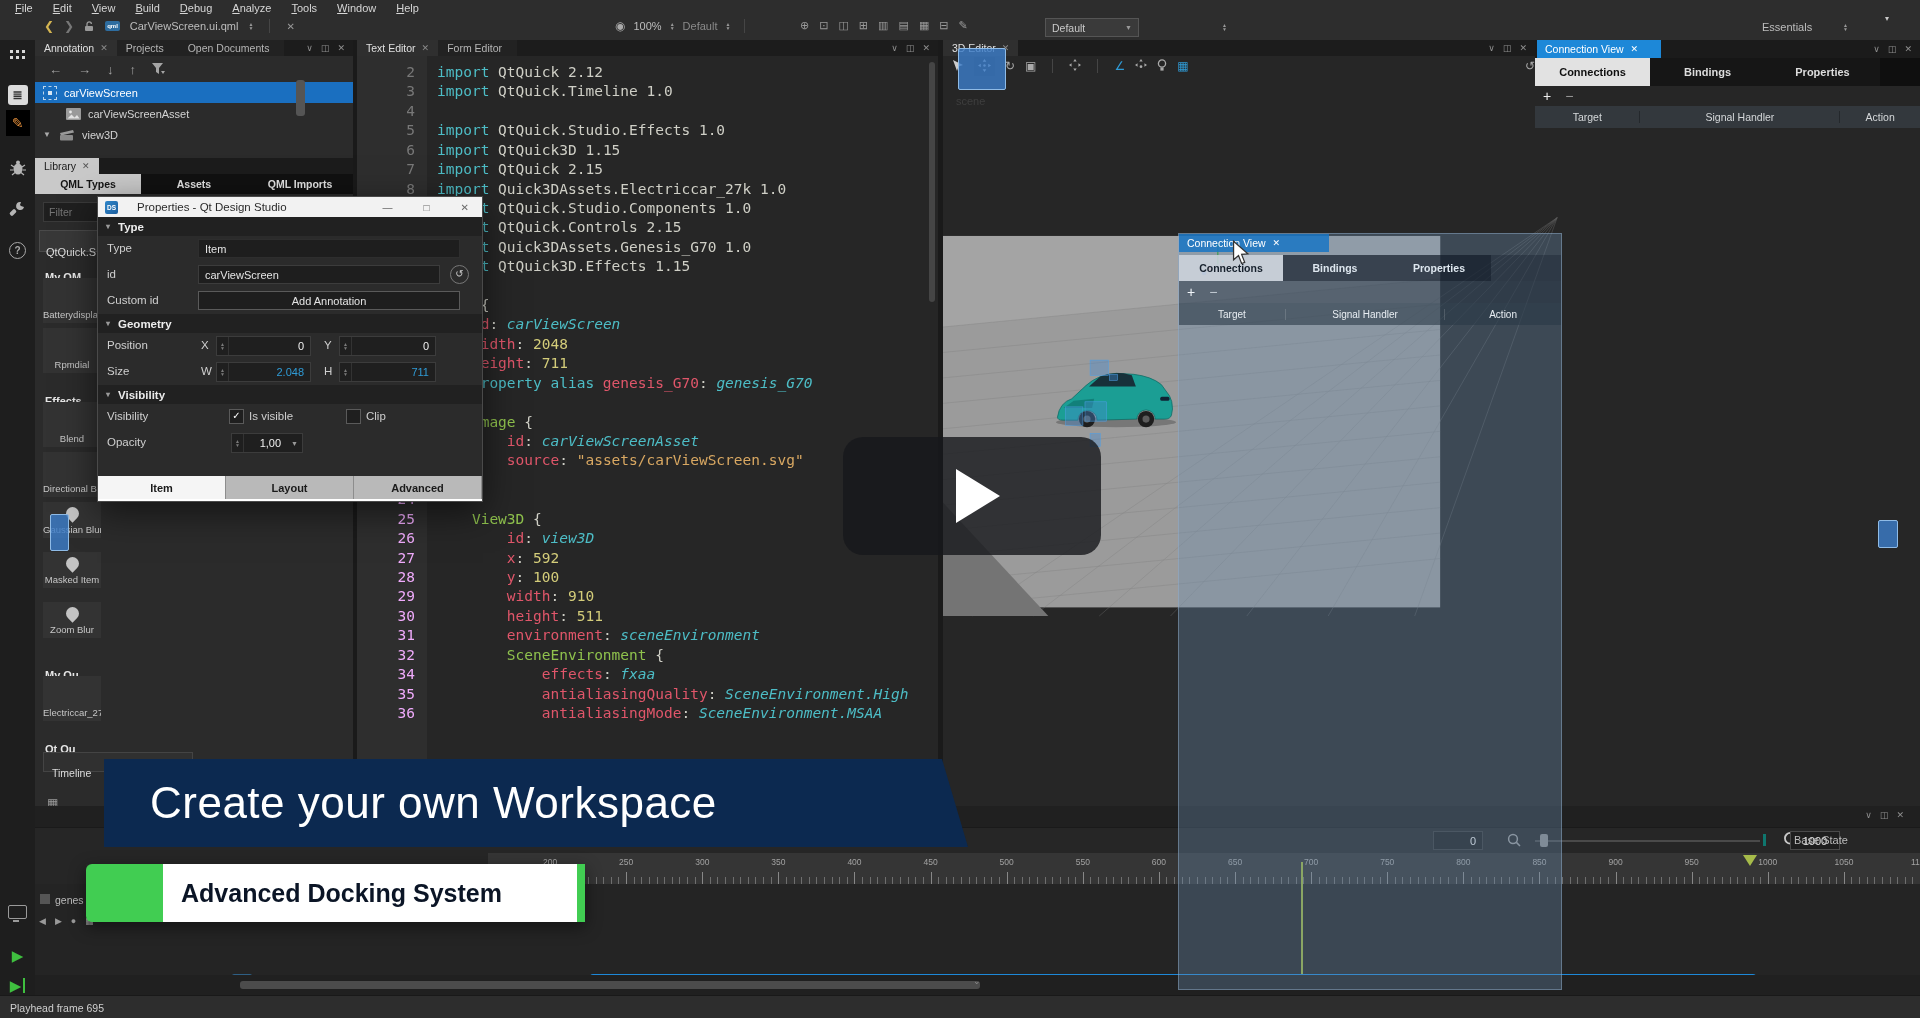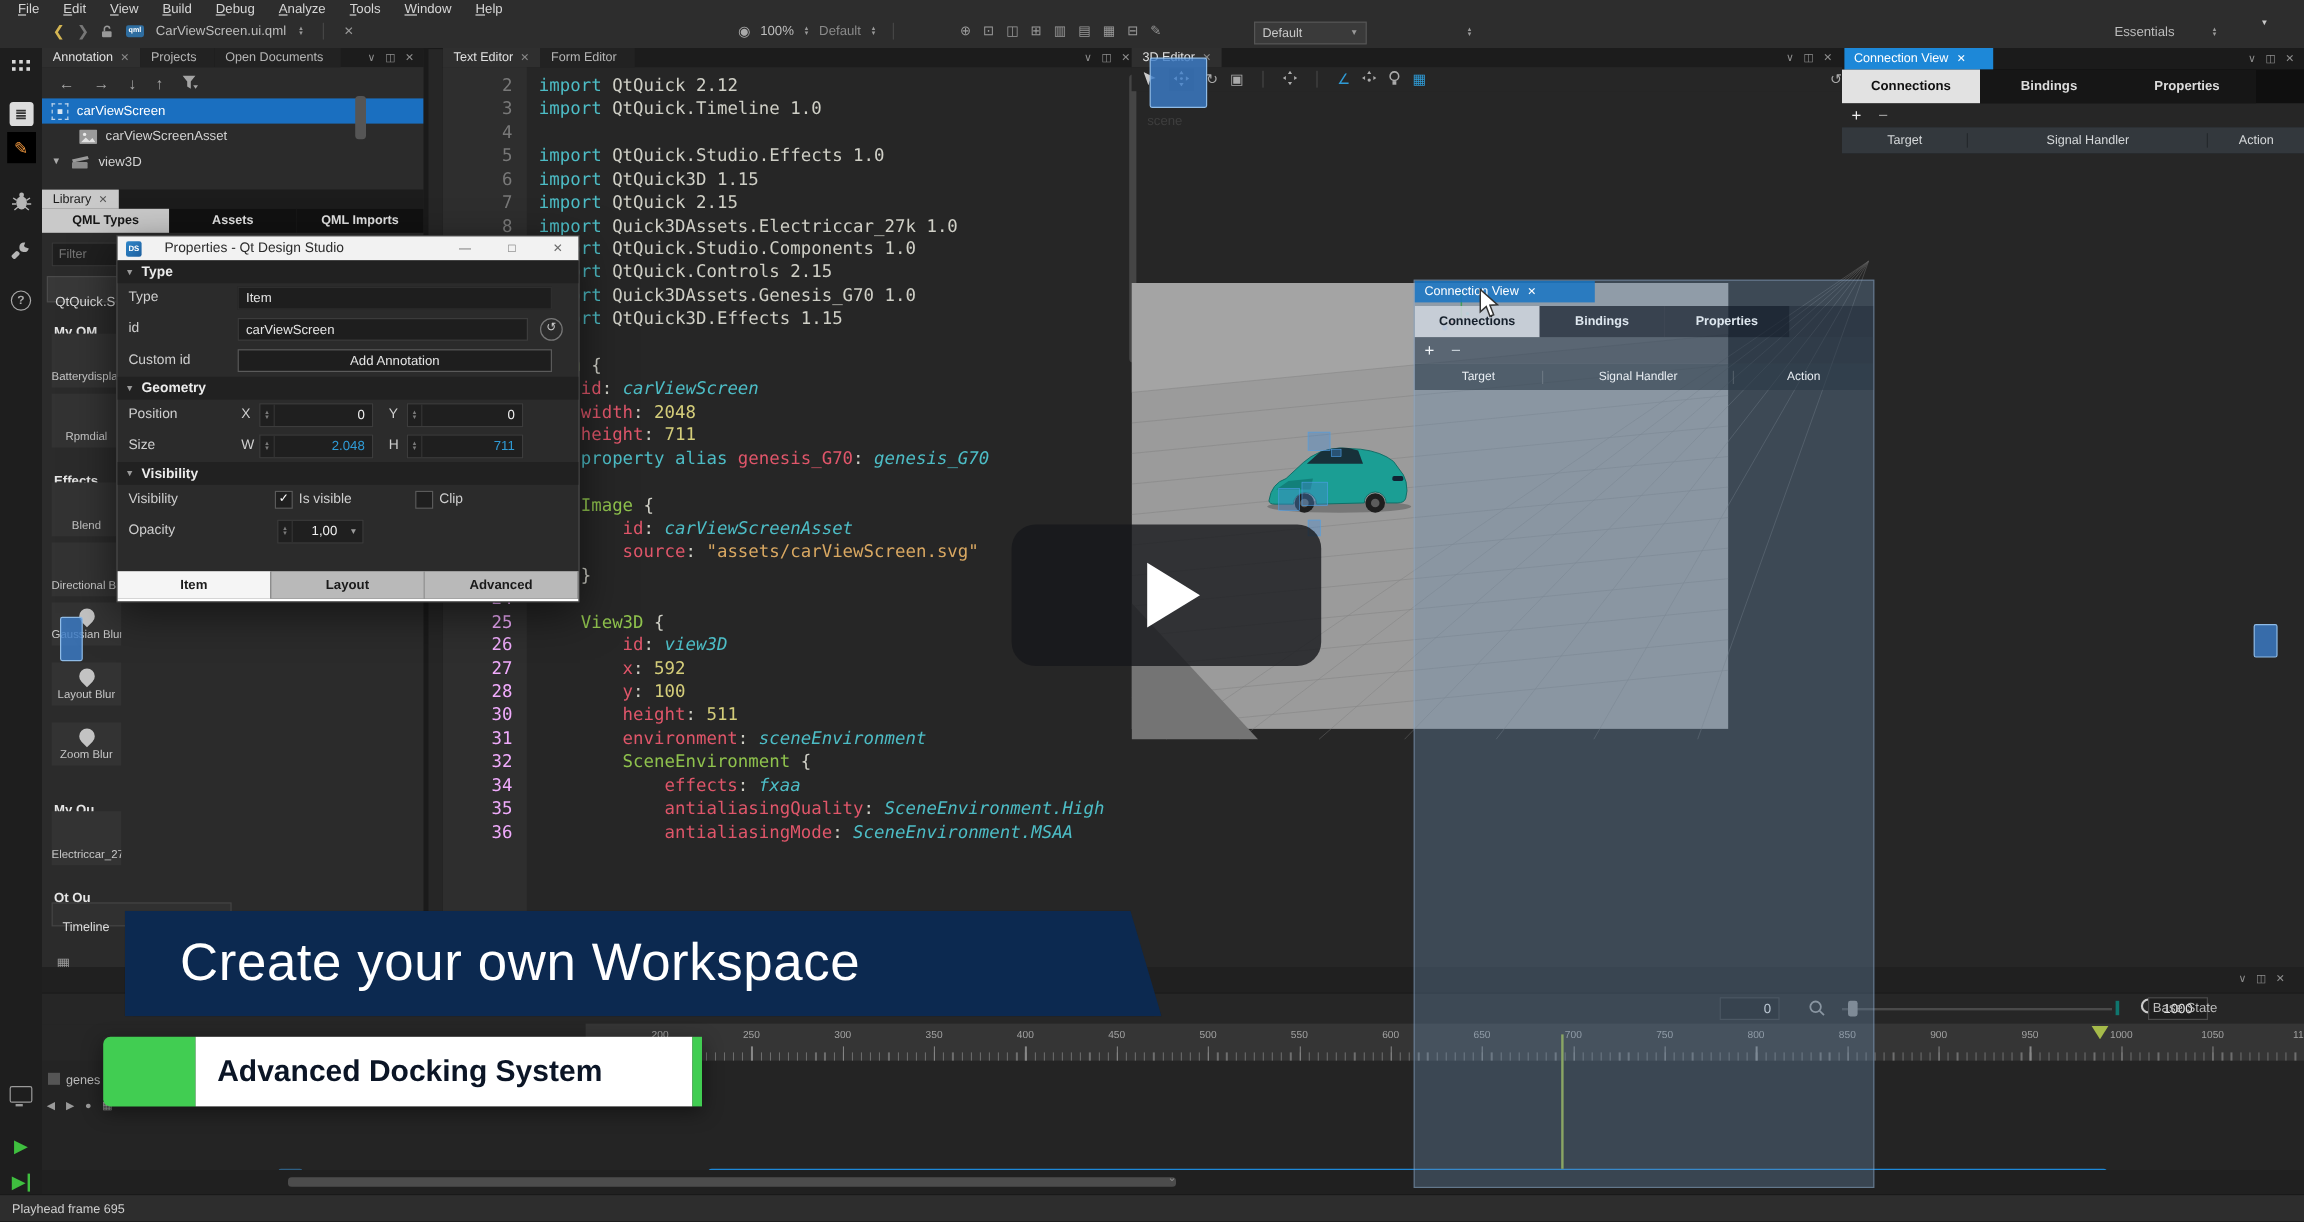--- a/index.html
+++ b/index.html
@@ -60,21 +60,21 @@
   .lib-block.header{width:100%;height:24px;display:flex;align-items:center;gap:6px;font-weight:bold;font-size:11px;color:#e6e6e6;padding-left:6px}
   .lib-block.import{width:150px;height:22px;background:#383838;border:1px solid #4a4a4a;margin:2px 0;display:flex;align-items:center;gap:5px;padding-left:6px;color:#ddd}
   .lib-block.item{width:100%;height:50px;display:flex;flex-direction:column;align-items:flex-start}
   .lib-block.item .cell{width:58px;display:flex;flex-direction:column;align-items:center;gap:4px;background:#333;padding:5px 0 3px;margin-left:4px}
   .lib-block.item .lib-lbl{font-size:9.5px;color:#c7c7c7;max-width:58px;overflow:hidden;white-space:nowrap}
   .lib-block.rowitem{width:150px;height:20px;background:#303030;border:1px solid #444;margin:2px 0 2px 4px;display:flex;align-items:center;padding-left:8px;color:#ddd;font-size:10.5px}
   .lib-block.gridicon{width:100%;height:20px;color:#9a9a9a;font-size:12px;padding-left:8px}
   .iic{width:22px;height:22px;display:flex;align-items:center;justify-content:center;color:#b9b9b9;font-size:15px}
   .drop{width:13px;height:13px;background:#c3c3c3;border-radius:0 50% 50% 50%;transform:rotate(-135deg)}
   
-  .edpane{left:369px;top:40px;width:581px;height:766px;background:#262626;overflow:hidden}
+  .edpane{left:357px;top:40px;width:581px;height:766px;background:#262626;overflow:hidden}
   .code{position:relative;padding-top:7px;font-family:"DejaVu Sans Mono","Liberation Mono",monospace;font-size:14.5px;line-height:19.42px}
   .code::before{content:'';position:absolute;left:0;top:0;height:800px;width:70px;background:#2e2e2e}
   .cl{display:flex;position:relative}
   .ln{width:58px;text-align:right;color:#787878;flex:none}
   .ln.faint{color:#f0abfc}
   .ct{white-space:pre;margin-left:22px}
   .tk-k{color:#4dbdc6;}
   .tk-t{color:#8fc24d}
   .tk-a{color:#e0566a}
   .tk-v{color:#4dbdc6;font-style:italic}
@@ -386,21 +386,21 @@
         <div class="lib-block item">
           <span class="cell">
             <span class="iic drop"></span>
           <span class="lib-lbl">Gaussian Blur</span>
           </span>
         </div>
 
         <div class="lib-block item">
           <span class="cell">
             <span class="iic drop"></span>
-          <span class="lib-lbl">Layout Blur</span>
+          <span class="lib-lbl">Masked Item</span>
           </span>
         </div>
 
         <div class="lib-block item">
           <span class="cell">
             <span class="iic drop"></span>
           <span class="lib-lbl">Zoom Blur</span>
           </span>
         </div>
 
@@ -556,20 +556,24 @@
           <span class="ln faint">26</span>
           <span class="ct"><span class="tk-a">        id</span><span class="tk-p">: </span><span class="tk-v">view3D</span></span>
         </div>
         <div class="cl">
           <span class="ln faint">27</span>
           <span class="ct"><span class="tk-a">        x</span><span class="tk-p">: </span><span class="tk-nu">592</span></span>
         </div>
         <div class="cl">
           <span class="ln faint">28</span>
           <span class="ct"><span class="tk-a">        y</span><span class="tk-p">: </span><span class="tk-nu">100</span></span>
+        </div>
+        <div class="cl">
+          <span class="ln faint">29</span>
+          <span class="ct"><span class="tk-a">        width</span><span class="tk-p">: </span><span class="tk-nu">910</span></span>
         </div>
         <div class="cl">
           <span class="ln faint">30</span>
           <span class="ct"><span class="tk-a">        height</span><span class="tk-p">: </span><span class="tk-nu">511</span></span>
         </div>
         <div class="cl">
           <span class="ln faint">31</span>
           <span class="ct"><span class="tk-a">        environment</span><span class="tk-p">: </span><span class="tk-v">sceneEnvironment</span></span>
         </div>
         <div class="cl">

